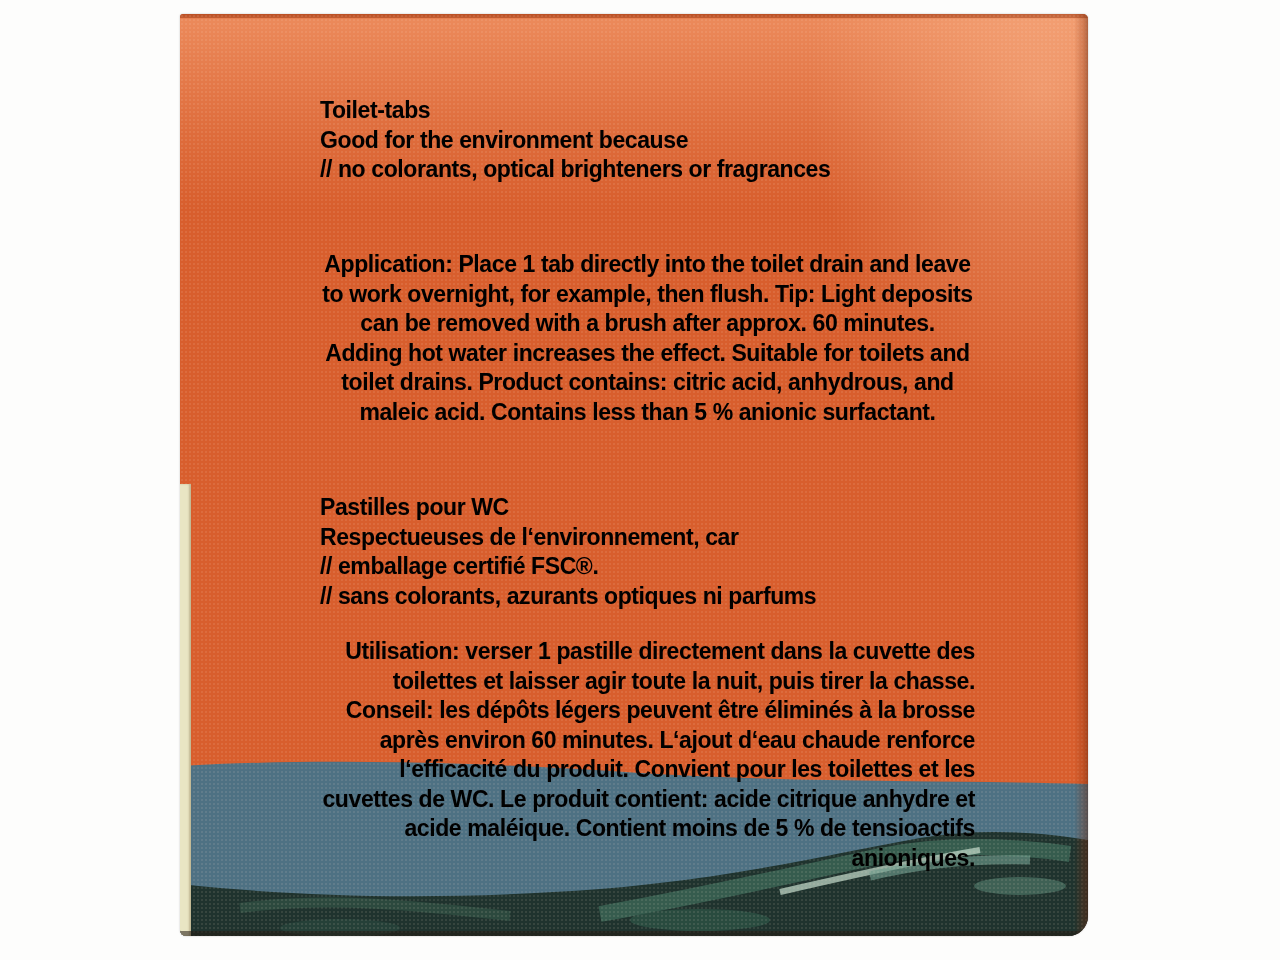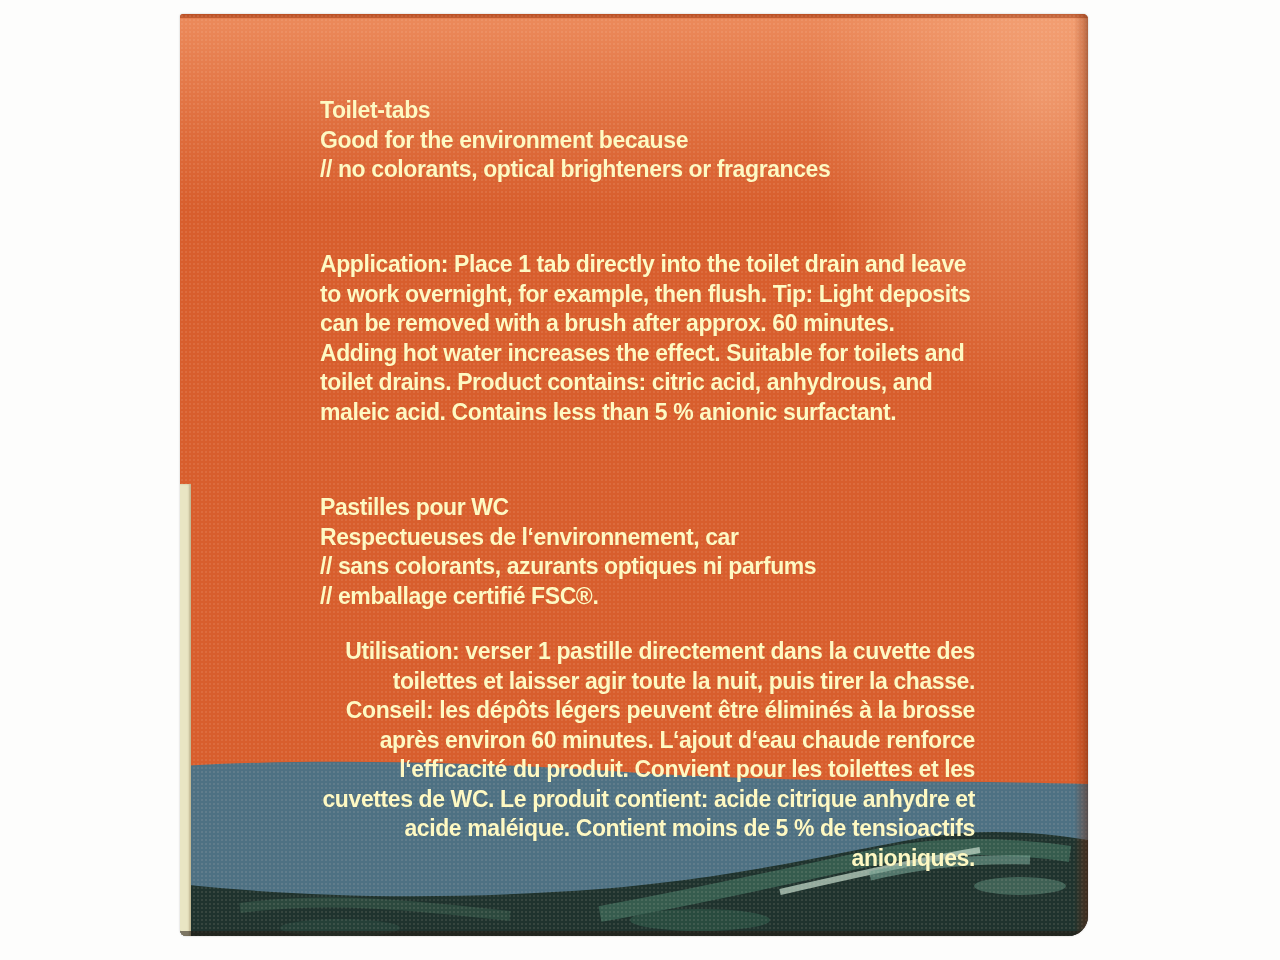--- a/index.html
+++ b/index.html
@@ -61,31 +61,31 @@
     background:#e9e5c3;z-index:8;
     box-shadow:inset -2px 0 2px rgba(120,100,60,0.35);
   }
   
   .wave-svg{
     position:absolute;left:0;bottom:0;width:908px;height:200px;z-index:1;
   }
   
   .txt{
     position:absolute;left:140px;width:655px;
-    color:#fef9c3;
+    color:#000000;
     font-weight:700;
     font-size:23px;
     line-height:29.5px;
     letter-spacing:-0.4px;
     z-index:10;
     text-shadow:0 0 1px rgba(120,50,20,0.15);
   }
   .txt div{min-height:29.5px;}
   .block-en-head{top:82px;}
-  .block-en-app{top:236px;}
+  .block-en-app{top:236px;text-align:center;}
   .block-fr-head{top:471px;margin-top:8px;}
   .block-fr-app{top:623px;text-align:right;}
 </style>
 </head>
 <body>
 
 <div class="photo">
   <div class="box">
 
     <svg class="wave-svg" viewBox="0 0 908 200" preserveAspectRatio="none">
@@ -115,20 +115,20 @@
       <div>Toilet-tabs</div>
       <div>Good for the environment because</div>
       <div>// no colorants, optical brighteners or fragrances</div>
     </div>
 
     <div class="txt block-en-app">Application: Place 1 tab directly into the toilet drain and leave to work overnight, for example, then flush. Tip: Light deposits can be removed with a brush after approx. 60 minutes. Adding hot water increases the effect. Suitable for toilets and toilet drains. Product contains: citric acid, anhydrous, and maleic acid. Contains less than 5 % anionic surfactant.</div>
 
     <div class="txt block-fr-head">
       <div>Pastilles pour WC</div>
       <div>Respectueuses de l‘environnement, car</div>
+      <div>// emballage certifié FSC®.</div>
       <div>// sans colorants, azurants optiques ni parfums</div>
-      <div>// emballage certifié FSC®.</div>
     </div>
 
     <div class="txt block-fr-app">Utilisation: verser 1 pastille directement dans la cuvette des toilettes et laisser agir toute la nuit, puis tirer la chasse. Conseil: les dépôts légers peuvent être éliminés à la brosse après environ 60 minutes. L‘ajout d‘eau chaude renforce l‘efficacité du produit. Convient pour les toilettes et les cuvettes de WC. Le produit contient: acide citrique anhydre et acide maléique. Contient moins de 5 % de tensioactifs anioniques.</div>
 
   </div>
 </div>
 
 </body></html>

